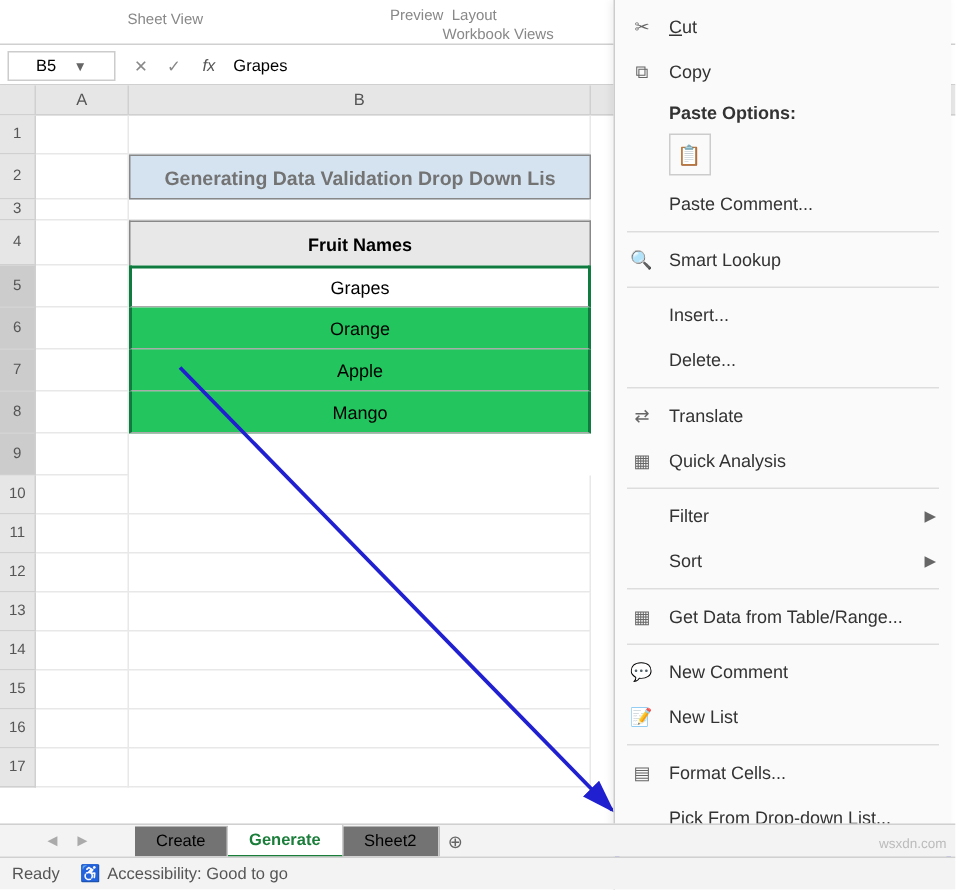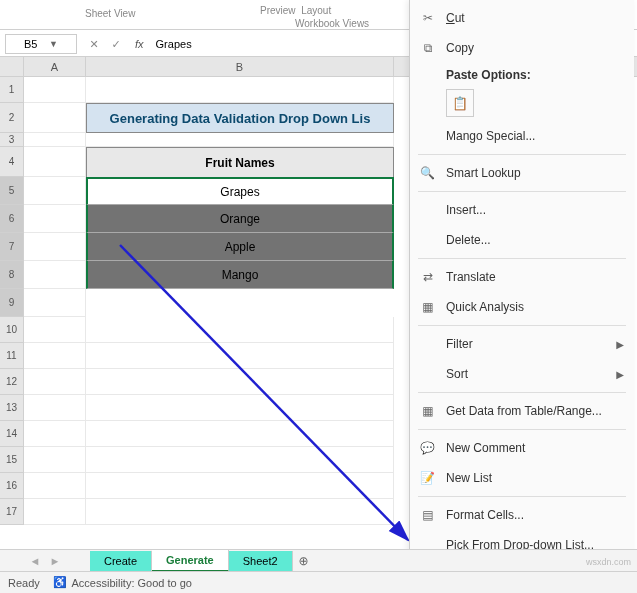--- a/index.html
+++ b/index.html
@@ -24,32 +24,32 @@
 .col-A { width: 62px; border-right: 1px solid #d0d0d0; display: flex; align-items: center; justify-content: center; color: #555; font-size: 11px; }
 .col-B { width: 308px; border-right: 1px solid #d0d0d0; display: flex; align-items: center; justify-content: center; color: #555; font-size: 11px; }
 
 .sheet-body { position: relative; }
 .row { display: flex; height: 26px; }
 .row-header { width: 24px; border-right: 1px solid #d0d0d0; border-bottom: 1px solid #d0d0d0; background: #e6e6e6; display: flex; align-items: center; justify-content: center; font-size: 10px; color: #555; }
 .row-header.sel { background: #ccc; }
 .cell-A { width: 62px; border-right: 1px solid #e8e8e8; border-bottom: 1px solid #e8e8e8; }
 .cell-B { width: 308px; border-right: 1px solid #e8e8e8; border-bottom: 1px solid #e8e8e8; display: flex; align-items: center; justify-content: center; font-size: 12px; }
 
-.title-cell { font-weight: bold; background: #d5e3f0; border: 1px solid #888; font-size: 13px; color: #0c4a6e; }
+.title-cell { font-weight: bold; background: #d5e3f0; border: 1px solid #888; font-size: 13px; color: #737373; }
 .header-cell { font-weight: bold; background: #e8e8e8; border: 1px solid #888; border-bottom: none; }
-.data-cell { background: #737373; border-left: 1px solid #888; border-right: 1px solid #888; border-bottom: 1px solid #aaa; }
+.data-cell { background: #22c55e; border-left: 1px solid #888; border-right: 1px solid #888; border-bottom: 1px solid #aaa; }
 .data-cell.first { background: #fff; border-top: 2px solid #0f7b3f; }
 .data-cell.last { border-bottom: 2px solid #0f7b3f; }
 .sel-range .cell-B.data-cell { border-left: 2px solid #0f7b3f; border-right: 2px solid #0f7b3f; }
 
 .arrow-svg { position: absolute; left: 60px; top: 158px; pointer-events: none; }
 
 .tabs-row { position: absolute; bottom: 22px; left: 0; right: 0; height: 22px; display: flex; align-items: center; border-top: 1px solid #d0d0d0; background: #f3f3f3; }
 .tab-nav { width: 90px; display: flex; align-items: center; justify-content: center; color: #aaa; font-size: 11px; gap: 8px; }
-.tab { padding: 4px 14px; font-size: 11px; border-right: 1px solid #ccc; background: #5eead4; }
+.tab { padding: 4px 14px; font-size: 11px; border-right: 1px solid #ccc; background: #737373; }
 .tab.active { background: #fff; border-bottom: 2px solid #1a7e3a; color: #1a7e3a; font-weight: bold; }
 .tab-add { width: 22px; text-align: center; color: #666; }
 
 .status-bar { position: absolute; bottom: 0; left: 0; right: 0; height: 22px; display: flex; align-items: center; background: #f3f3f3; border-top: 1px solid #d0d0d0; padding-left: 8px; font-size: 11px; color: #555; gap: 14px; }
 .acc { display: flex; align-items: center; gap: 4px; }
 
 .context-menu { position: absolute; left: 409px; top: 0; width: 225px; background: #fafafa; border-left: 1px solid #ccc; box-shadow: -2px 0 6px rgba(0,0,0,0.08); padding: 3px 0 8px 0; }
 .cm-item { height: 30px; display: flex; align-items: center; padding-left: 10px; font-size: 12px; color: #333; gap: 10px; position: relative; }
 .cm-icon { width: 16px; height: 16px; display: flex; align-items: center; justify-content: center; color: #666; }
 .cm-sep { height: 1px; background: #ddd; margin: 3px 8px; }
@@ -194,21 +194,21 @@
   <div class="cm-item">
       <span class="cm-icon">⧉</span>
       <span>Copy</span>
     </div>
   <div class="cm-item cm-header">Paste Options:</div>
   <div class="paste-icon-box">
       <span>📋</span>
     </div>
   <div class="cm-item">
       <span class="cm-icon"></span>
-      <span>Mango Special...</span>
+      <span>Paste Comment...</span>
     </div>
   <div class="cm-sep"></div>
   <div class="cm-item">
       <span class="cm-icon">🔍</span>
       <span>Smart Lookup</span>
     </div>
   <div class="cm-sep"></div>
   <div class="cm-item">
       <span class="cm-icon"></span>
       <span>Insert...</span>

